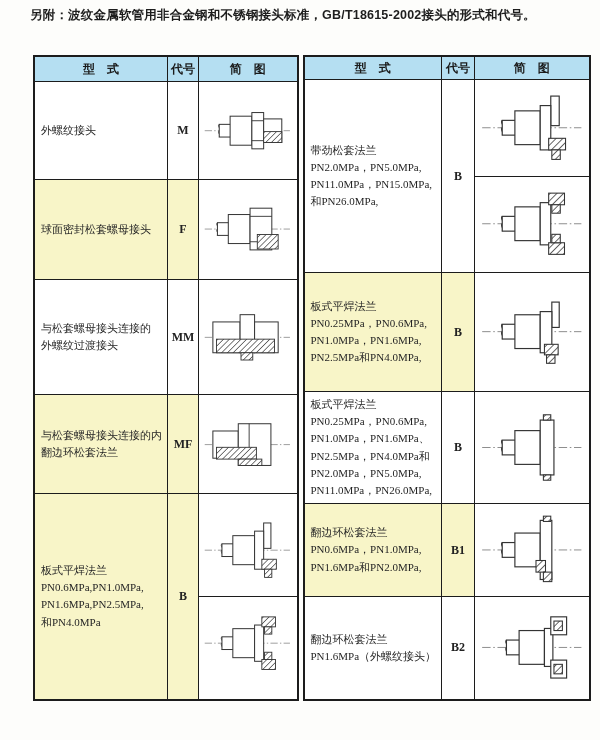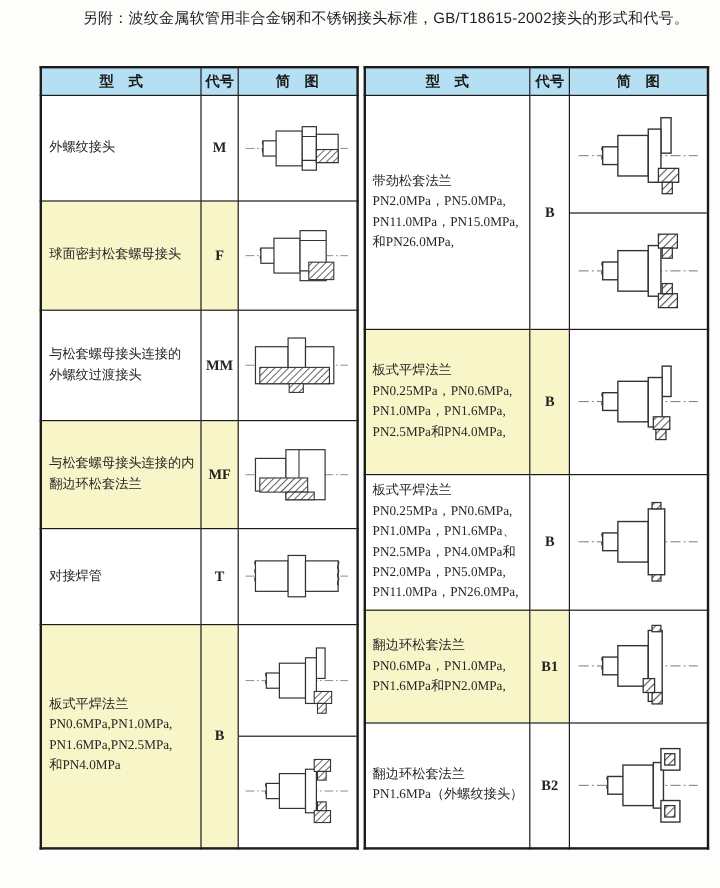--- a/index.html
+++ b/index.html
@@ -5,22 +5,22 @@
   html,body { margin:0; padding:0; }
   body {
     width:600px; height:740px; position:relative; overflow:hidden;
     background:#fdfdfb;
     font-family:"Liberation Serif", serif;
     color:#222;
   }
   .title {
     position:absolute; left:30px; top:7px;
     font-family:"Liberation Sans", sans-serif;
-    font-weight:normal; font-size:12.5px; color:#1d1d1d;
-    white-space:nowrap; letter-spacing:0.2px;margin-left:39px;
+    font-weight:bold; font-size:12.5px; color:#1d1d1d;
+    white-space:nowrap; letter-spacing:0.2px;
   }
   .tables { position:absolute; left:33px; top:55px; display:flex; gap:4px; }
   table { border-collapse:collapse; table-layout:fixed; background:#fff; }
   table, th, td { border:1px solid #1c1c1c;font-family:Liberation Serif, serif; }
   table { border-width:2px; }
   th {
     background:var(--header-bg,#b5dff2);
     font-size:12px; font-weight:bold; height:22px;
     color:#1b1b1b; text-align:center; padding:0;
   }
@@ -102,21 +102,21 @@
                   <rect x="29" y="16" width="24" height="32" fill="#fff" stroke="#333" stroke-width="1.1"></rect>
                   <rect x="53" y="9" width="24" height="46" fill="#fff" stroke="#333" stroke-width="1.1"></rect>
                   <line x1="53" y1="18" x2="77" y2="18" stroke="#333" stroke-width="1" fill="none"></line>
                   <line x1="53" y1="46" x2="77" y2="46" stroke="#333" stroke-width="1" fill="none"></line>
                   <rect x="61" y="38" width="23" height="16" fill="url(#h2)" stroke="#333" stroke-width="1"></rect>
                 </svg>
               </div>
             </div>
           </td>
         </tr>
-        <tr style="height:92px">
+        <tr style="height:104px">
           <td class="c-type">
             <div class="tline">与松套螺母接头连接的</div>
             <div class="tline">外螺纹过渡接头</div>
           </td>
           <td class="c-code">MM</td>
           <td class="c-diag">
             <div class="diag-stack" style="height:83px">
               <div class="diag-cell">
                 <svg viewBox="0 0 100 64" preserveAspectRatio="xMidYMid meet">
                   <defs>
@@ -151,46 +151,20 @@
                       <rect width="4.5" height="4.5" fill="#fff"></rect>
                       <line x1="0" y1="0" x2="0" y2="4.5" stroke="#555" stroke-width="1.7"></line>
                     </pattern>
                   </defs>
                   <line x1="3" y1="32" x2="97" y2="32" stroke="#666" stroke-width="0.7" stroke-dasharray="8 2.5 1.5 2.5"></line>
                   <rect x="12" y="17" width="28" height="30" fill="#fff" stroke="#333" stroke-width="1.1"></rect>
                   <rect x="40" y="9" width="36" height="46" fill="#fff" stroke="#333" stroke-width="1.1"></rect>
                   <line x1="52" y1="9" x2="52" y2="55" stroke="#333" stroke-width="1" fill="none"></line>
                   <rect x="16" y="35" width="44" height="13" fill="url(#h4)" stroke="#333" stroke-width="1"></rect>
                   <rect x="40" y="48" width="26" height="7" fill="url(#h4)" stroke="#333" stroke-width="1"></rect>
-                </svg>
-              </div>
-            </div>
-          </td>
-        </tr>
-        <tr style="height:80px">
-          <td class="c-type">
-            <div class="tline">对接焊管</div>
-          </td>
-          <td class="c-code">T</td>
-          <td class="c-diag">
-            <div class="diag-stack" style="height:78px">
-              <div class="diag-cell">
-                <svg viewBox="0 0 100 64" preserveAspectRatio="xMidYMid meet">
-                  <defs>
-                    <pattern id="h5" width="4.5" height="4.5" patternUnits="userSpaceOnUse" patternTransform="rotate(45)">
-                      <rect width="4.5" height="4.5" fill="#fff"></rect>
-                      <line x1="0" y1="0" x2="0" y2="4.5" stroke="#555" stroke-width="1.7"></line>
-                    </pattern>
-                  </defs>
-                  <line x1="3" y1="32" x2="97" y2="32" stroke="#666" stroke-width="0.7" stroke-dasharray="8 2.5 1.5 2.5"></line>
-                  <path d="M12,18 c-2.5,2.5 2.5,5 0,7.5 c-2.5,2.5 2.5,5 0,7.5 c-2.5,2.5 2.5,5 0,7.5" stroke="#333" stroke-width="1" fill="none"></path>
-                  <rect x="12" y="18" width="30" height="28" fill="#fff" stroke="#333" stroke-width="1.1"></rect>
-                  <rect x="42" y="13" width="16" height="38" fill="#fff" stroke="#333" stroke-width="1.1"></rect>
-                  <rect x="58" y="18" width="30" height="28" fill="#fff" stroke="#333" stroke-width="1.1"></rect>
-                  <path d="M88,18 c2.5,2.5 -2.5,5 0,7.5 c2.5,2.5 -2.5,5 0,7.5 c2.5,2.5 -2.5,5 0,7.5" stroke="#333" stroke-width="1" fill="none"></path>
                 </svg>
               </div>
             </div>
           </td>
         </tr>
         <tr style="height:186px">
           <td class="c-type hl">
             <div class="tline">板式平焊法兰</div>
             <div class="tline">PN0.6MPa,PN1.0MPa,</div>
             <div class="tline">PN1.6MPa,PN2.5MPa,</div>

